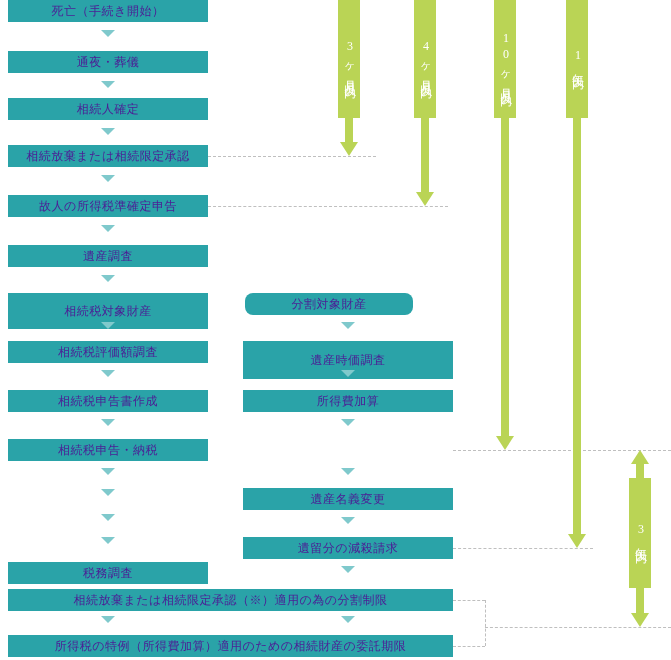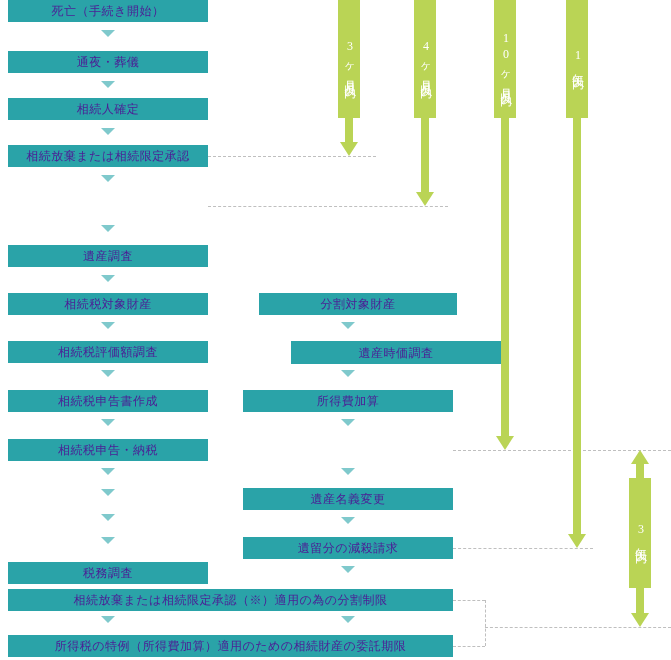--- a/index.html
+++ b/index.html
@@ -85,47 +85,48 @@
 
   <div class="box" style="left:8px;top:51px;width:200px;height:22px;">通夜・葬儀</div>
   <div class="tri" style="left:101px;top:81px;"></div>
 
   <div class="box" style="left:8px;top:98px;width:200px;height:22px;">相続人確定</div>
   <div class="tri" style="left:101px;top:128px;"></div>
 
   <div class="box" style="left:8px;top:145px;width:200px;height:22px;">相続放棄または相続限定承認</div>
   <div class="tri" style="left:101px;top:175px;"></div>
 
+  <div class="box" style="left:8px;top:195px;width:200px;height:22px;">故人の所得税準確定申告</div>
   <div class="tri" style="left:101px;top:225px;"></div>
 
   <div class="box" style="left:8px;top:245px;width:200px;height:22px;">遺産調査</div>
   <div class="tri" style="left:101px;top:275px;"></div>
 
-  <div class="box" style="left:8px;top:293px;width:200px;height:22px;">相続税対象財産</div>
+  <div class="box" style="left:8px;top:293px;width:200px;height:36px;">相続税対象財産</div>
   <div class="tri" style="left:101px;top:322px;"></div>
 
   <div class="box" style="left:8px;top:341px;width:200px;height:22px;">相続税評価額調査</div>
   <div class="tri" style="left:101px;top:370px;"></div>
 
   <div class="box" style="left:8px;top:390px;width:200px;height:22px;">相続税申告書作成</div>
   <div class="tri" style="left:101px;top:419px;"></div>
 
   <div class="box" style="left:8px;top:439px;width:200px;height:22px;">相続税申告・納税</div>
   <div class="tri" style="left:101px;top:468px;"></div>
   <div class="tri" style="left:101px;top:489px;"></div>
   <div class="tri" style="left:101px;top:514px;"></div>
   <div class="tri" style="left:101px;top:537px;"></div>
 
   <div class="box" style="left:8px;top:562px;width:200px;height:22px;">税務調査</div>
   <div class="tri" style="left:101px;top:591px;"></div>
 
-  <div class="box" style="left:259px;top:293px;width:198px;height:22px;">分割対象財産</div>
+  <div class="box" style="left:245px;top:293px;width:168px;height:22px;border-radius:8px;">分割対象財産</div>
   <div class="tri" style="left:341px;top:322px;"></div>
 
-  <div class="box" style="left:243px;top:341px;width:210px;height:23px;margin-left:48px;">遺産時価調査</div>
+  <div class="box" style="left:243px;top:341px;width:210px;height:38px;">遺産時価調査</div>
   <div class="tri" style="left:341px;top:370px;"></div>
 
   <div class="box" style="left:243px;top:390px;width:210px;height:22px;">所得費加算</div>
   <div class="tri" style="left:341px;top:419px;"></div>
 
   <div class="tri" style="left:341px;top:468px;"></div>
 
   <div class="box" style="left:243px;top:488px;width:210px;height:22px;">遺産名義変更</div>
   <div class="tri" style="left:341px;top:517px;"></div>
 

